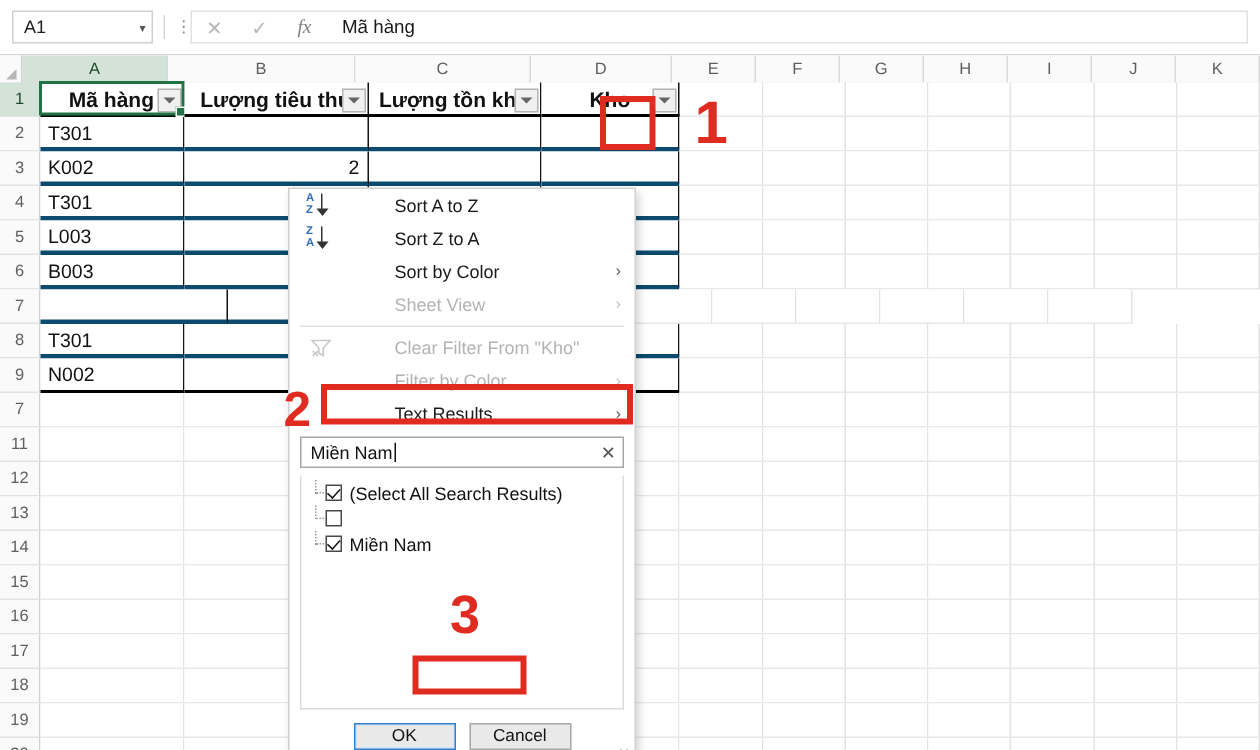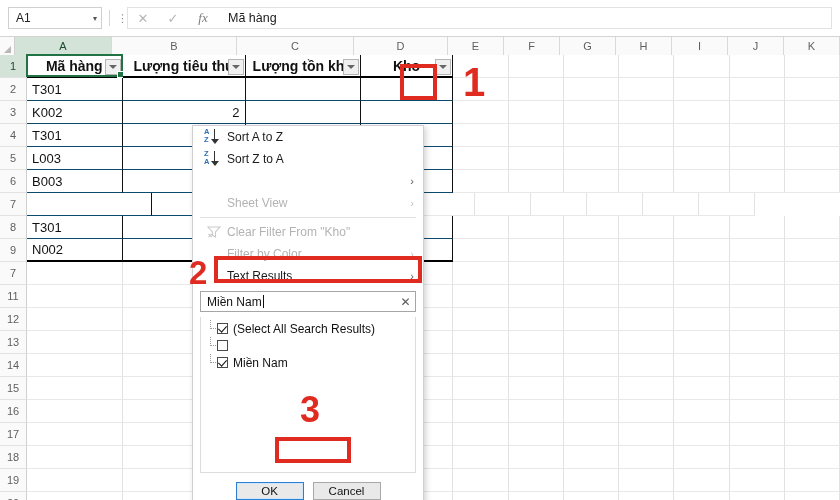--- a/index.html
+++ b/index.html
@@ -77,21 +77,21 @@
     height:23px; border-right:1px solid #e2e2e2; border-bottom:1px solid #e8e8e8;
     font-size:13px; color:#111; display:flex; align-items:center;
     padding:0 5px; overflow:hidden; white-space:nowrap; background:#fff;
   }
   .cell.hdr {
     font-weight:bold; font-size:14px; justify-content:center;
     border-bottom:2px solid #000; border-right:1px solid #111;
     position:relative; overflow:visible;
   }
   .cell.num { justify-content:flex-end; }
-  .cell.tbl { border-bottom:1px solid #0c4a6e; border-right:1px solid #111; }
+  .cell.tbl { border-bottom:3px solid #0c4a6e; border-right:1px solid #111; }
   .cell.tbl-last { border-bottom:2px solid #000; }
 
   .filter-btn {
     position:absolute; right:1px; bottom:1px;
     width:16px; height:16px; background:#f0f0f0;
     border:1px solid #b5b5b5; display:flex; align-items:center; justify-content:center;
   }
   .filter-btn::after {
     content:""; border-left:4px solid transparent; border-right:4px solid transparent;
     border-top:4px solid #666;
@@ -111,21 +111,21 @@
     background:#ffffff; border:1px solid #d0d0d0;
     box-shadow:2px 2px 6px rgba(0,0,0,0.18);
     display:flex; flex-direction:column;
   }
   .menu-item {
     height:22px; display:flex; align-items:center;
     padding-left:8px; font-size:12px; color:#1a1a1a; position:relative;
   }
   .menu-item.disabled { color:#b3b3b3; }
   .menu-icon { width:26px; display:flex; align-items:center; justify-content:center; }
-  .menu-label { flex:1; }
+  .menu-label { flex:1;margin-left:36px; }
   .chev { position:absolute; right:9px; font-size:11px; color:#5a5a5a; }
   .menu-item.disabled .chev { color:#c0c0c0; }
   .menu-sep { height:1px; background:#e0e0e0; margin:3px 7px; }
   .az-icon { position:relative; width:22px; height:18px; }
   .az-icon .l1, .az-icon .l2 {
     position:absolute; left:1px; font-size:7.5px; color:#2f6fb5; font-weight:bold;
     font-family:"Liberation Sans", sans-serif; line-height:8px;
   }
   .az-icon .l1 { top:0px; }
   .az-icon .l2 { top:8px; }
@@ -548,20 +548,21 @@
               <div class="az-icon">
                 <span class="l1">Z</span>
                 <span class="l2">A</span>
                 <span class="arrow"></span>
               </div>
             </div>
             <div class="menu-label">Sort Z to A</div>
           </div>
           <div class="menu-item">
             <div class="menu-icon"></div>
+            <div class="menu-label">Sort by Color</div>
             <span class="chev">›</span>
           </div>
           <div class="menu-item disabled">
             <div class="menu-icon"></div>
             <div class="menu-label">Sheet View</div>
             <span class="chev">›</span>
           </div>
           <div class="menu-sep"></div>
           <div class="menu-item disabled">
             <div class="menu-icon">

